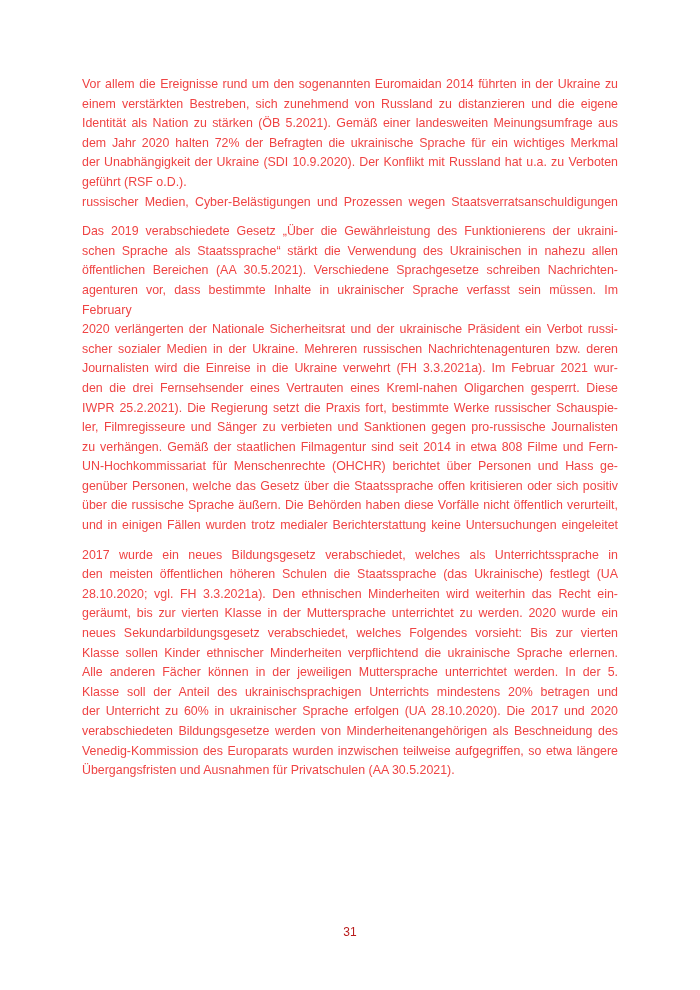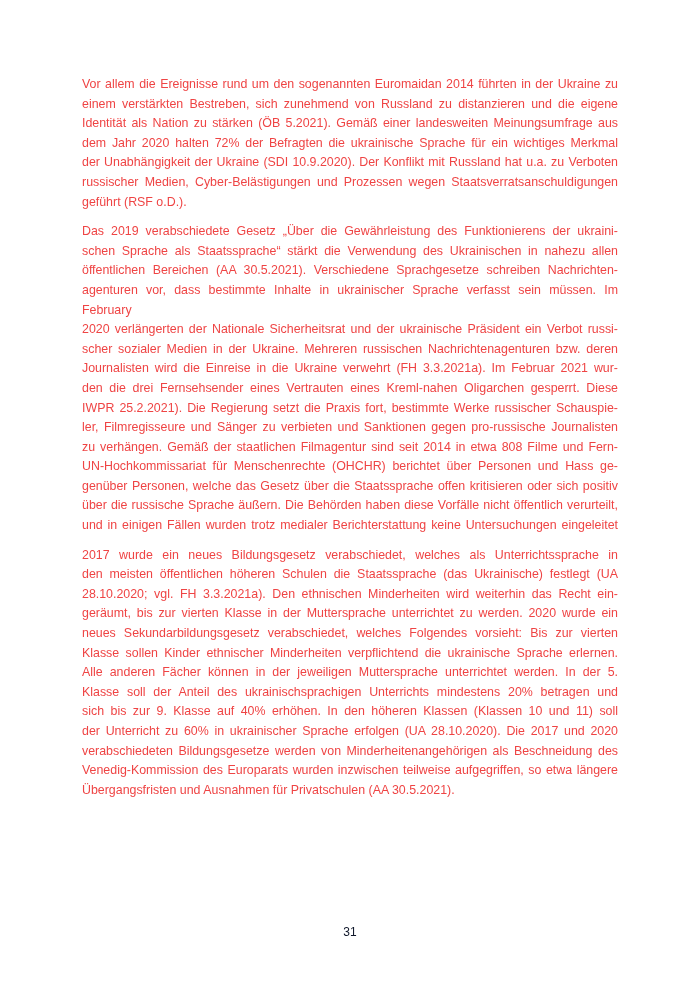--- a/index.html
+++ b/index.html
@@ -42,36 +42,36 @@
     text-align-last: left;
   }
   .pagenum {
     position: absolute;
     top: 924px;
     left: 0;
     width: 700px;
     text-align: center;
     font-size: 12px;
     line-height: 16px;
-    color: #0f172a;
+    color: #b91c1c;
   }
 </style>
 </head>
 <body>
 
 <div class="page">
   <div class="content">
       <div class="para">
         <div class="line">Vor allem die Ereignisse rund um den sogenannten Euromaidan 2014 führten in der Ukraine zu</div>
         <div class="line">einem verstärkten Bestreben, sich zunehmend von Russland zu distanzieren und die eigene</div>
         <div class="line">Identität als Nation zu stärken (ÖB 5.2021). Gemäß einer landesweiten Meinungsumfrage aus</div>
         <div class="line">dem Jahr 2020 halten 72% der Befragten die ukrainische Sprache für ein wichtiges Merkmal</div>
         <div class="line">der Unabhängigkeit der Ukraine (SDI 10.9.2020). Der Konflikt mit Russland hat u.a. zu Verboten</div>
+        <div class="line last">geführt (RSF o.D.).</div>
         <div class="line">russischer Medien, Cyber-Belästigungen und Prozessen wegen Staatsverratsanschuldigungen</div>
-        <div class="line last">geführt (RSF o.D.).</div>
       </div>
       <div class="para">
         <div class="line">Das 2019 verabschiedete Gesetz „Über die Gewährleistung des Funktionierens der ukraini-</div>
         <div class="line">schen Sprache als Staatssprache“ stärkt die Verwendung des Ukrainischen in nahezu allen</div>
         <div class="line">öffentlichen Bereichen (AA 30.5.2021). Verschiedene Sprachgesetze schreiben Nachrichten-</div>
         <div class="line">agenturen vor, dass bestimmte Inhalte in ukrainischer Sprache verfasst sein müssen. Im February</div>
         <div class="line">2020 verlängerten der Nationale Sicherheitsrat und der ukrainische Präsident ein Verbot russi-</div>
         <div class="line">scher sozialer Medien in der Ukraine. Mehreren russischen Nachrichtenagenturen bzw. deren</div>
         <div class="line">Journalisten wird die Einreise in die Ukraine verwehrt (FH 3.3.2021a). Im Februar 2021 wur-</div>
         <div class="line">den die drei Fernsehsender eines Vertrauten eines Kreml-nahen Oligarchen gesperrt. Diese</div>
@@ -85,21 +85,20 @@
       </div>
       <div class="para">
         <div class="line">2017 wurde ein neues Bildungsgesetz verabschiedet, welches als Unterrichtssprache in</div>
         <div class="line">den meisten öffentlichen höheren Schulen die Staatssprache (das Ukrainische) festlegt (UA</div>
         <div class="line">28.10.2020; vgl. FH 3.3.2021a). Den ethnischen Minderheiten wird weiterhin das Recht ein-</div>
         <div class="line">geräumt, bis zur vierten Klasse in der Muttersprache unterrichtet zu werden. 2020 wurde ein</div>
         <div class="line">neues Sekundarbildungsgesetz verabschiedet, welches Folgendes vorsieht: Bis zur vierten</div>
         <div class="line">Klasse sollen Kinder ethnischer Minderheiten verpflichtend die ukrainische Sprache erlernen.</div>
         <div class="line">Alle anderen Fächer können in der jeweiligen Muttersprache unterrichtet werden. In der 5.</div>
         <div class="line">Klasse soll der Anteil des ukrainischsprachigen Unterrichts mindestens 20% betragen und</div>
-        <div class="line">sich bis zur 9. Klasse auf 40% erhöhen. In den höheren Klassen (Klassen 10 und 11) soll</div>
         <div class="line">der Unterricht zu 60% in ukrainischer Sprache erfolgen (UA 28.10.2020). Die 2017 und 2020</div>
         <div class="line">verabschiedeten Bildungsgesetze werden von Minderheitenangehörigen als Beschneidung des</div>
         <div class="line">Venedig-Kommission des Europarats wurden inzwischen teilweise aufgegriffen, so etwa längere</div>
         <div class="line last">Übergangsfristen und Ausnahmen für Privatschulen (AA 30.5.2021).</div>
       </div>
     </div>
   <div class="pagenum">31</div>
 </div>
 
 </body></html>

